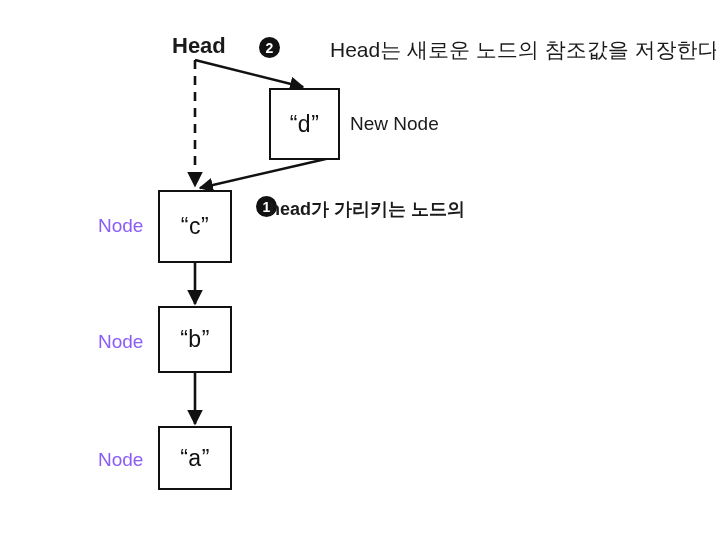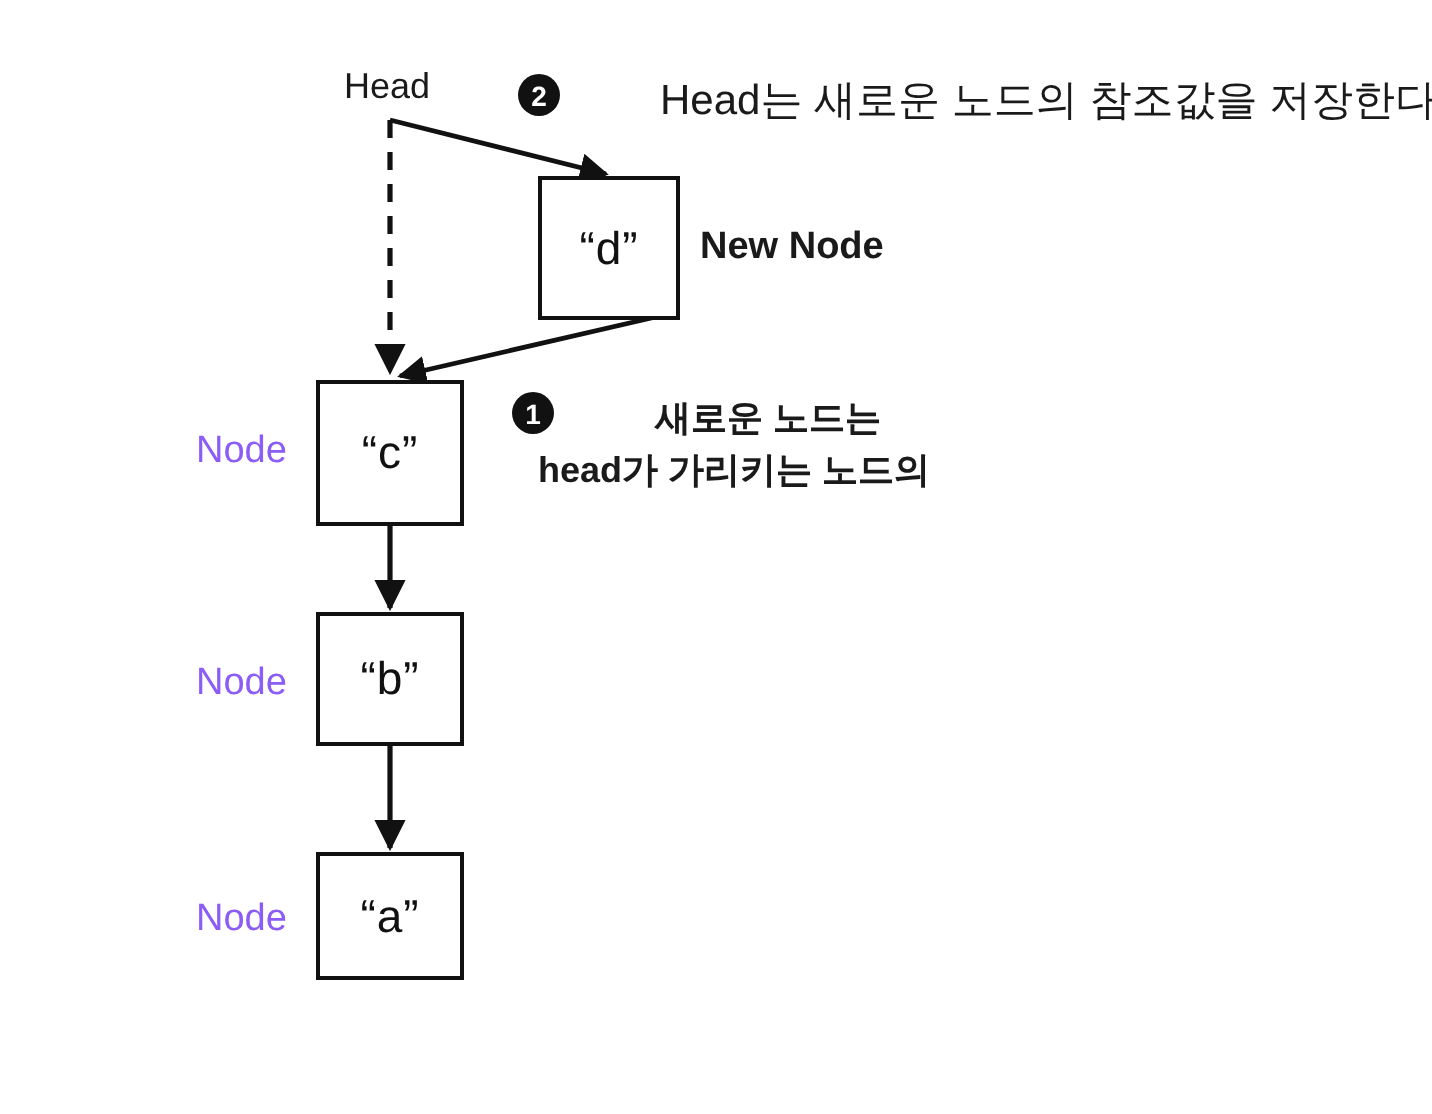--- a/index.html
+++ b/index.html
@@ -21,21 +21,20 @@
     left: 0;
     top: 0;
     width: 716px;
     height: 557px;
   }
   .txt {
     position: absolute;
     white-space: pre;
     line-height: 1.18;
     color: #1a1a1a;
-    font-weight: bold;
   }
   
   .node-box {
     position: absolute;
     box-sizing: border-box;
     border: 2.5px solid #111111;
     background: #ffffff;
     display: flex;
     align-items: center;
     justify-content: center;
@@ -50,22 +49,22 @@
   .side-label {
     position: absolute;
     font-size: 19px;
     color: #8b5cf6;
     white-space: pre;
   }
   
   #head-label {
     left: 172px;
     top: 33px;
-    font-size: 18px;
-    font-weight: 400;
+    font-size: 22px;
+    font-weight: 700;
   }
   
   #new-node-label {
     left: 350px;
     top: 113px;
     font-size: 19px;
   }
   
   .annotation {
     position: absolute;
@@ -144,21 +143,20 @@
   <div class="badge" id="badge-2">2</div>
   <div class="annotation" id="annotation-2-text">Head는 새로운 노드의 참조값을 저장한다</div>
 
   <div class="node-box" id="node-box-d" style="left:269px; top:88px; width:71px; height:72px;">
     <span class="node-value">“d”</span>
   </div>
   <div class="txt" id="new-node-label">New Node</div>
 
   <div class="badge" id="badge-1">1</div>
   <div id="annotation-1-block">
-    <span id="annotation-1-line1">새로운 노드는</span>
     <span id="annotation-1-line2">head가 가리키는 노드의</span>
   </div>
 
   <div class="side-label" style="left:98px; top:215px;">Node</div>
   <div class="node-box" id="node-box-c" style="left:158px; top:190px; width:74px; height:73px;">
     <span class="node-value">“c”</span>
   </div>
 
   <div class="side-label" style="left:98px; top:331px;">Node</div>
   <div class="node-box" id="node-box-b" style="left:158px; top:306px; width:74px; height:67px;">

